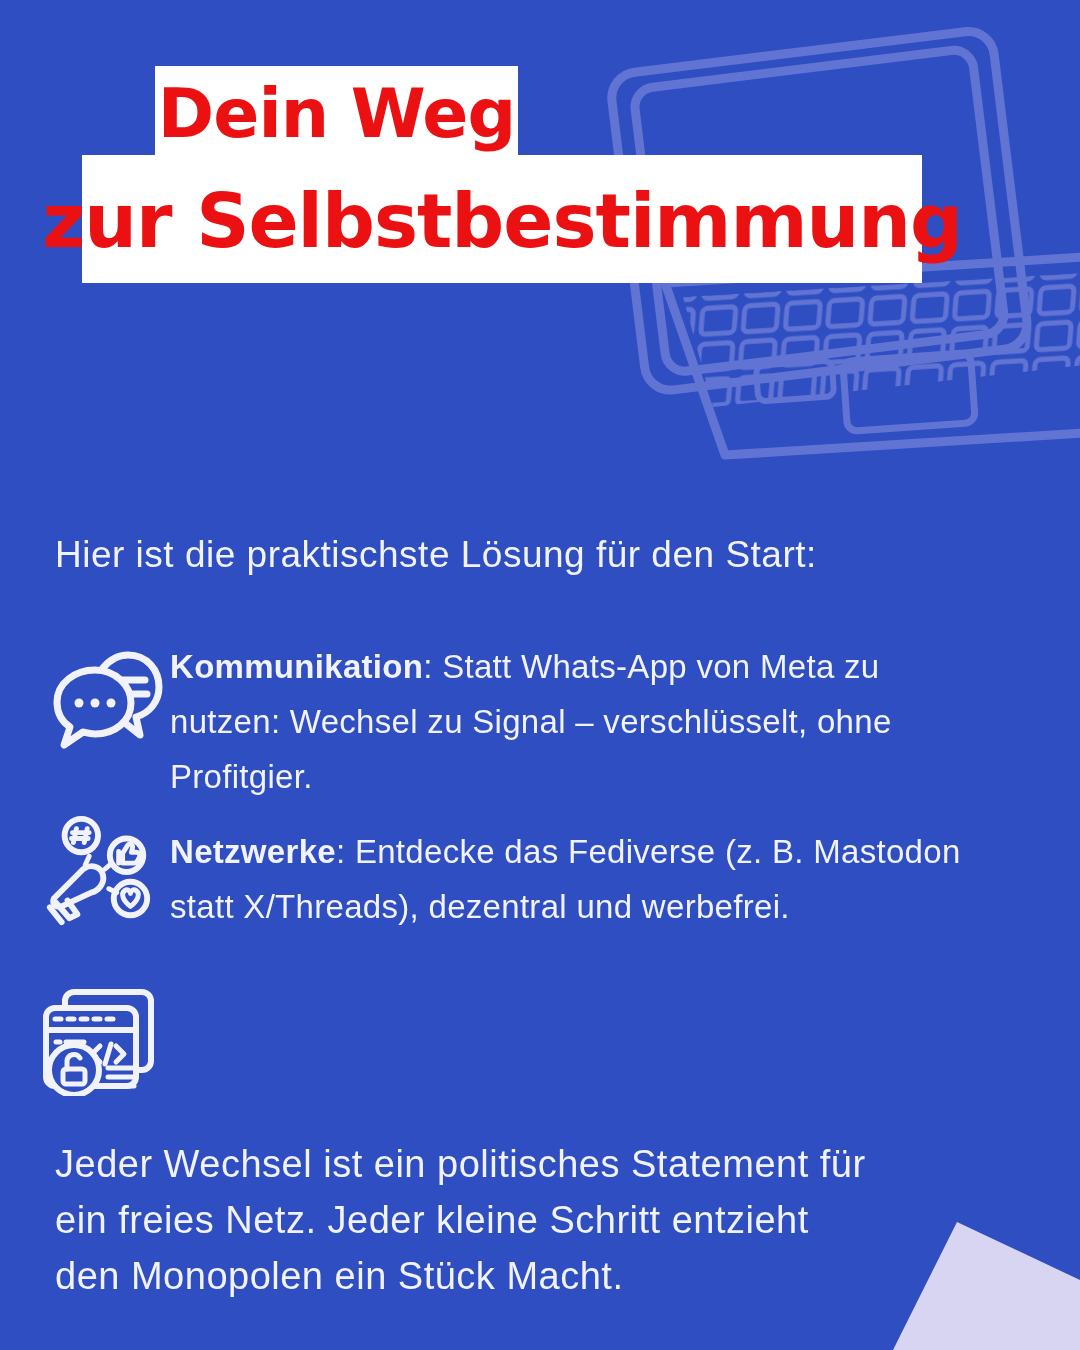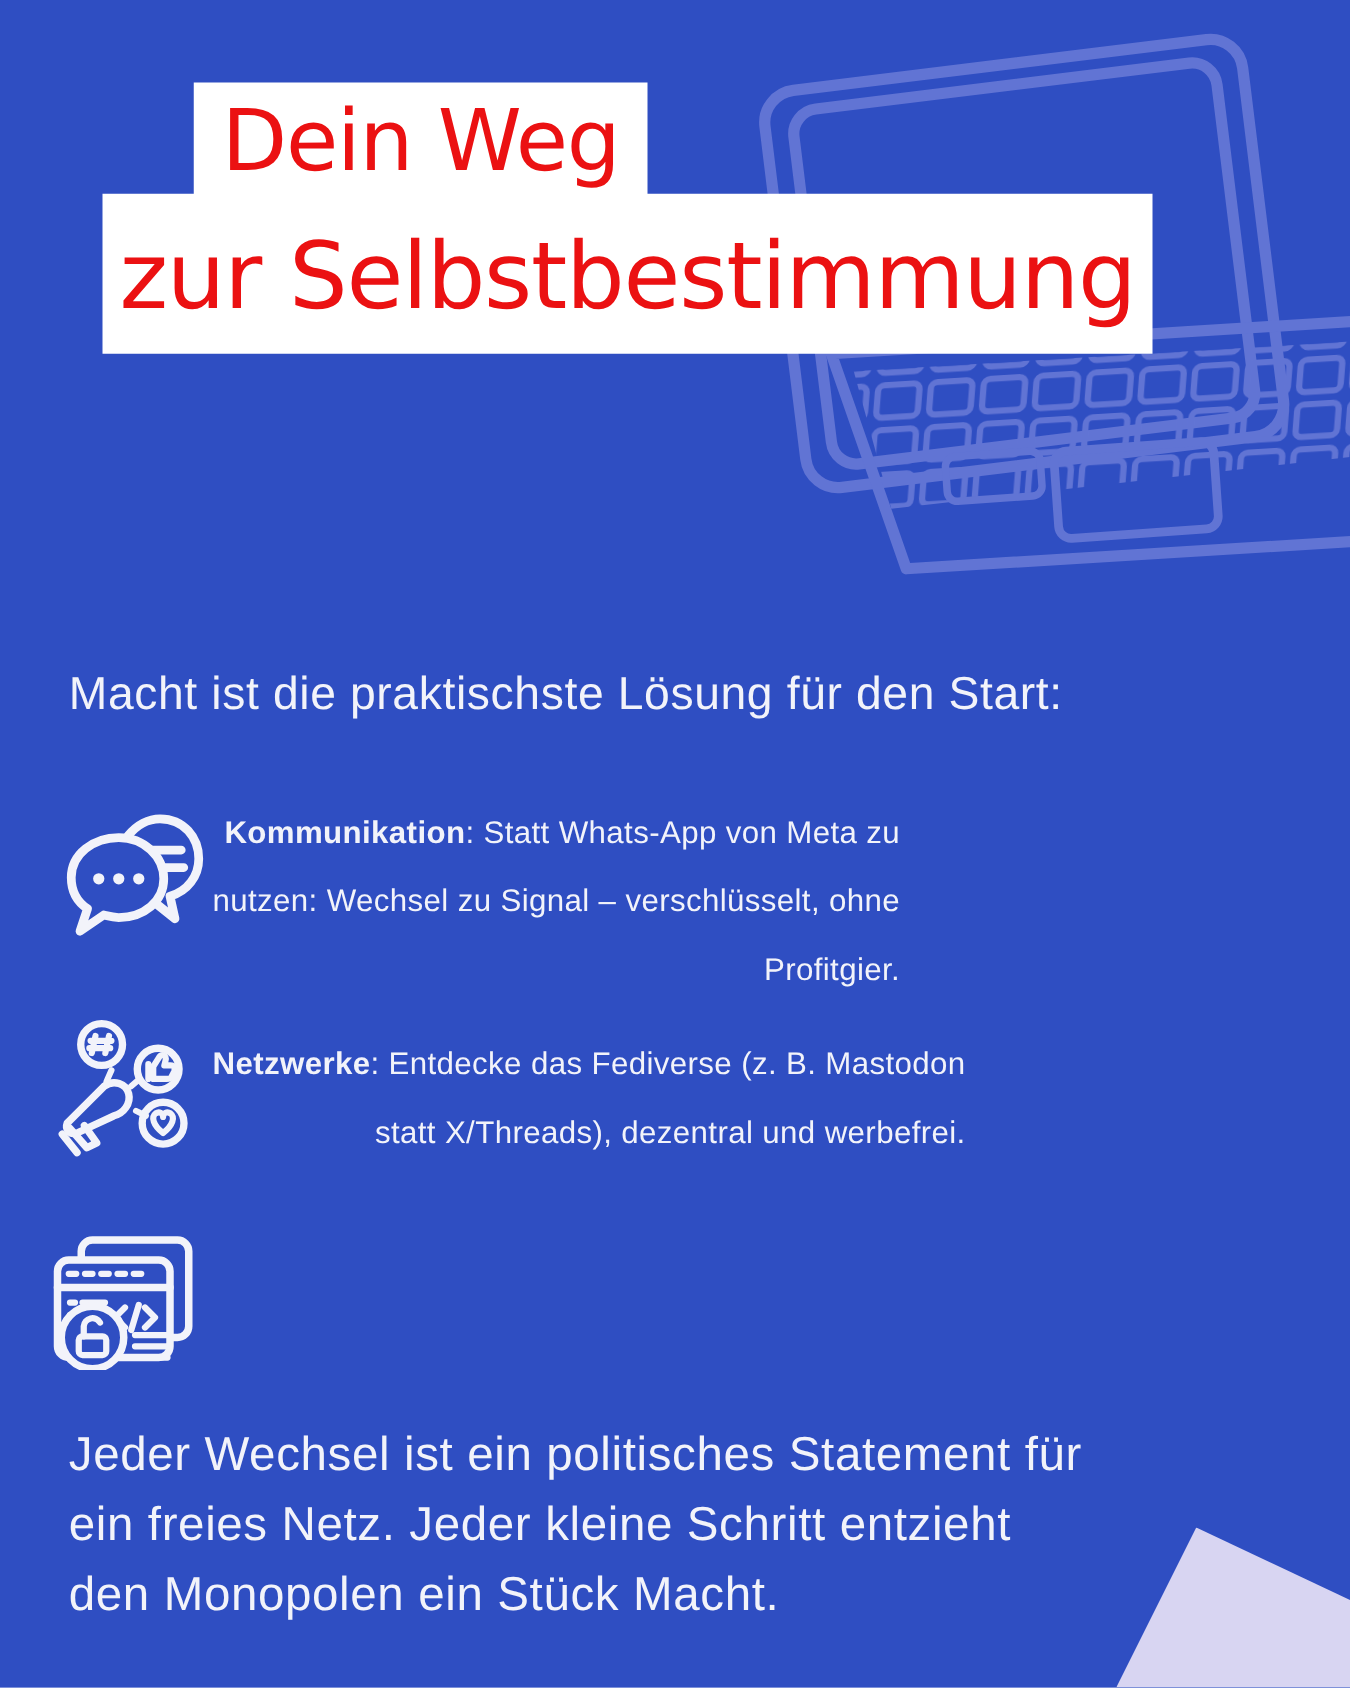--- a/index.html
+++ b/index.html
@@ -42,42 +42,42 @@
     clip-path: polygon(38.5% 8.6%, 100% 50%, 100% 100%, 6.5% 100%);
     z-index: 1;
   }
   
   .title-block { position: absolute; background: var(--panel-white); z-index: 2;
     display: flex; align-items: center; justify-content: center; }
   .title-block-1 { left: 155px; top: 66px; width: 363px; height: 92px; }
   .title-block-2 { left: 82px; top: 155px; width: 840px; height: 128px; }
   .title-text {
     font-family: "DejaVu Sans", sans-serif;
-    font-weight: 400;
+    font-weight: 700;
     color: var(--accent-red);
     white-space: pre;
   }
   .title-text.line1 { font-size: 68px; letter-spacing: -1px; margin-top: 2px; }
   .title-text.line2 { font-size: 74px; letter-spacing: -1px; margin-top: 4px; }
   
   .copy { position: absolute; color: var(--text); white-space: pre-line; z-index: 3; }
   .intro-1 { left: 55px; top: 343px; font-size: 37px; line-height: 56px; letter-spacing: 0.5px; }
   .intro-2 { left: 55px; top: 527px; font-size: 37px; line-height: 56px; letter-spacing: 0.5px; }
   .footer-copy { left: 55px; top: 1136px; font-size: 38px; line-height: 56px; letter-spacing: 0.5px; }
   
   .tip-icon { position: absolute; z-index: 3; color: var(--text); }
   .tip-icon svg { width: 100%; height: 100%; }
   .tip-icon .st { stroke: currentColor; fill: none; stroke-linejoin: round; stroke-linecap: round; }
   .tip-icon .fill-bg { fill: var(--background); }
   .tip-icon .dot { fill: currentColor; stroke: none; }
   .icon-1 { left: 44px; top: 642px; width: 120px; height: 120px; }
   .icon-2 { left: 40px; top: 810px; width: 118px; height: 122px; }
   .icon-3 { left: 38px; top: 982px; width: 122px; height: 114px; }
   .tip-text { position: absolute; left: 170px; color: var(--text);
-    font-size: 25px; line-height: 55px; letter-spacing: 0.3px; z-index: 3; text-align: right; }
+    font-size: 33px; line-height: 55px; letter-spacing: 0.3px; z-index: 3; }
   .tip-text .lead { font-weight: bold; white-space: pre; }
   .tip-text .rest { white-space: pre-line; }
   .tip-1 { top: 639px; }
   .tip-2 { top: 824px; }
   .tip-3 { top: 960px; }
 </style>
 </head>
 <body>
 
 <div class="canvas">
@@ -102,21 +102,21 @@
 
   <header>
     <div class="title-block title-block-1">
       <span class="title-text line1">Dein Weg</span>
     </div>
     <div class="title-block title-block-2">
       <span class="title-text line2">zur Selbstbestimmung</span>
     </div>
   </header>
 
-  <p class="copy intro-2">Macht ist die praktischste Lösung für den Start:</p>
+  <p class="copy intro-2">Hier ist die praktischste Lösung für den Start:</p>
 
   <span class="tip-icon icon-1">
     <svg viewBox="0 0 120 120" aria-hidden="true">
       <path class="st" stroke-width="7" d="M 50 62 C 46 32 66 13 84 13 C 103 13 115 28 115 45 C 115 59 106 71 92 75 L 96 93 L 76 77 C 64 75 53 70 50 62 Z"></path>
       <circle class="dot" cx="63" cy="38" r="4"></circle>
       <path class="st" stroke-width="7" d="M 73 38 L 101 38 M 79 52 L 103 52"></path>
       <path class="st fill-bg" stroke-width="7" d="M 13 60 C 13 41 31 28 51 28 C 71 28 87 43 87 61 C 87 79 71 92 51 92 C 46 92 43 91 39 90 L 20 103 L 26 85 C 17 79 13 71 13 60 Z"></path>
       <circle class="dot" cx="35" cy="61" r="4.5"></circle>
       <circle class="dot" cx="51" cy="61" r="4.5"></circle>
       <circle class="dot" cx="67" cy="61" r="4.5"></circle>

